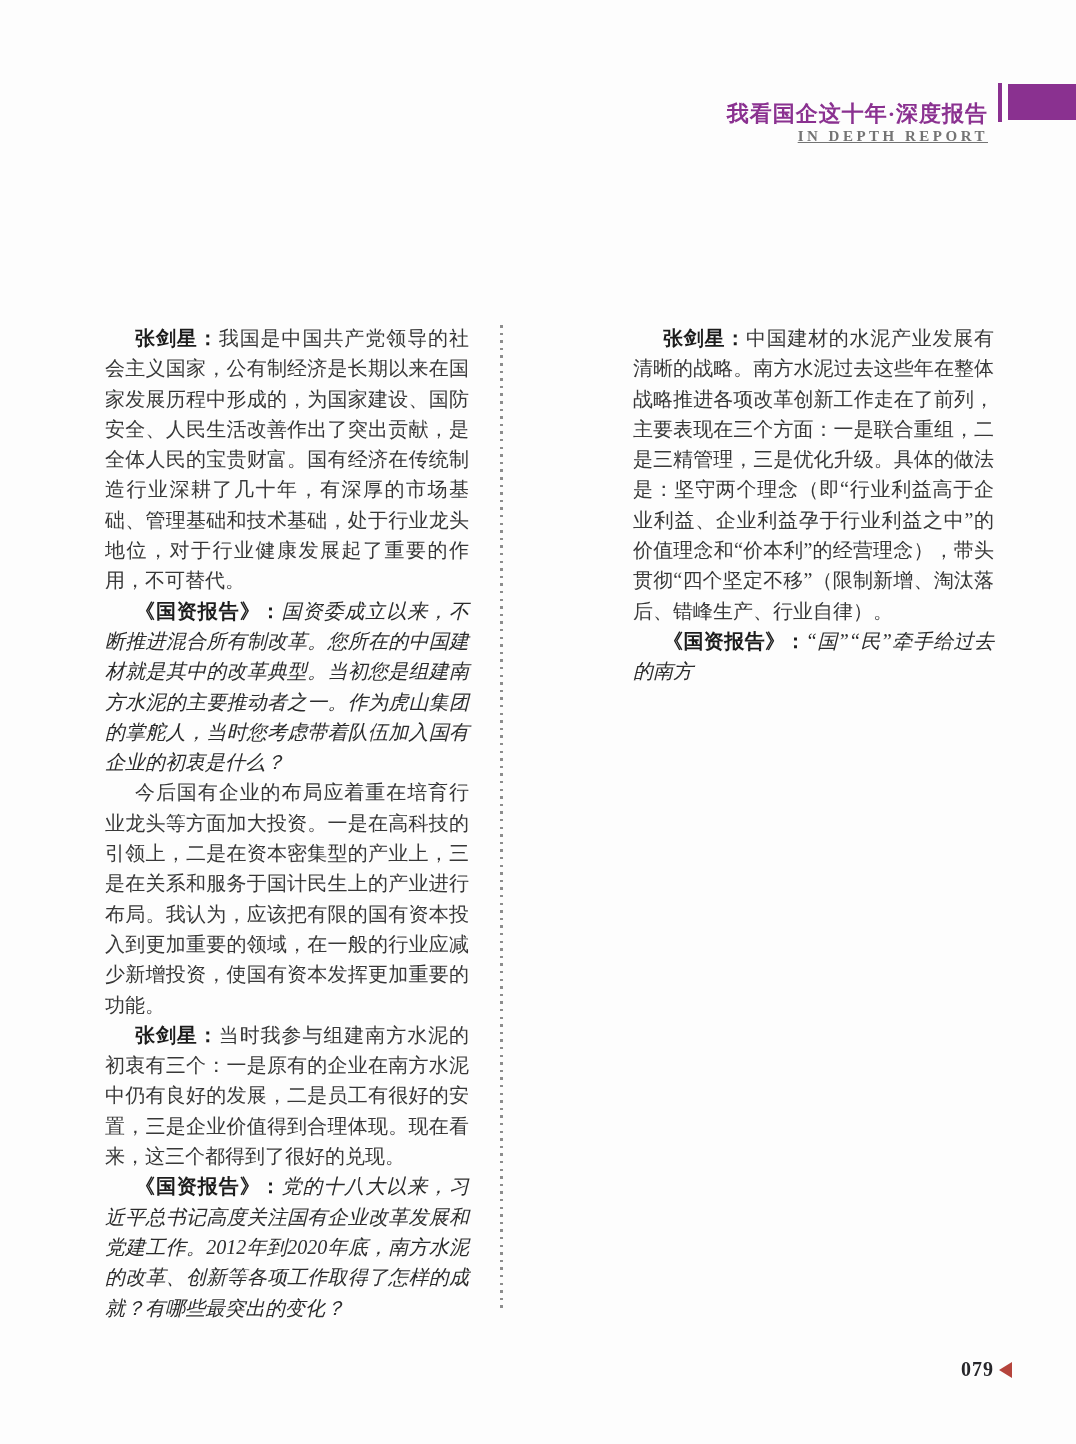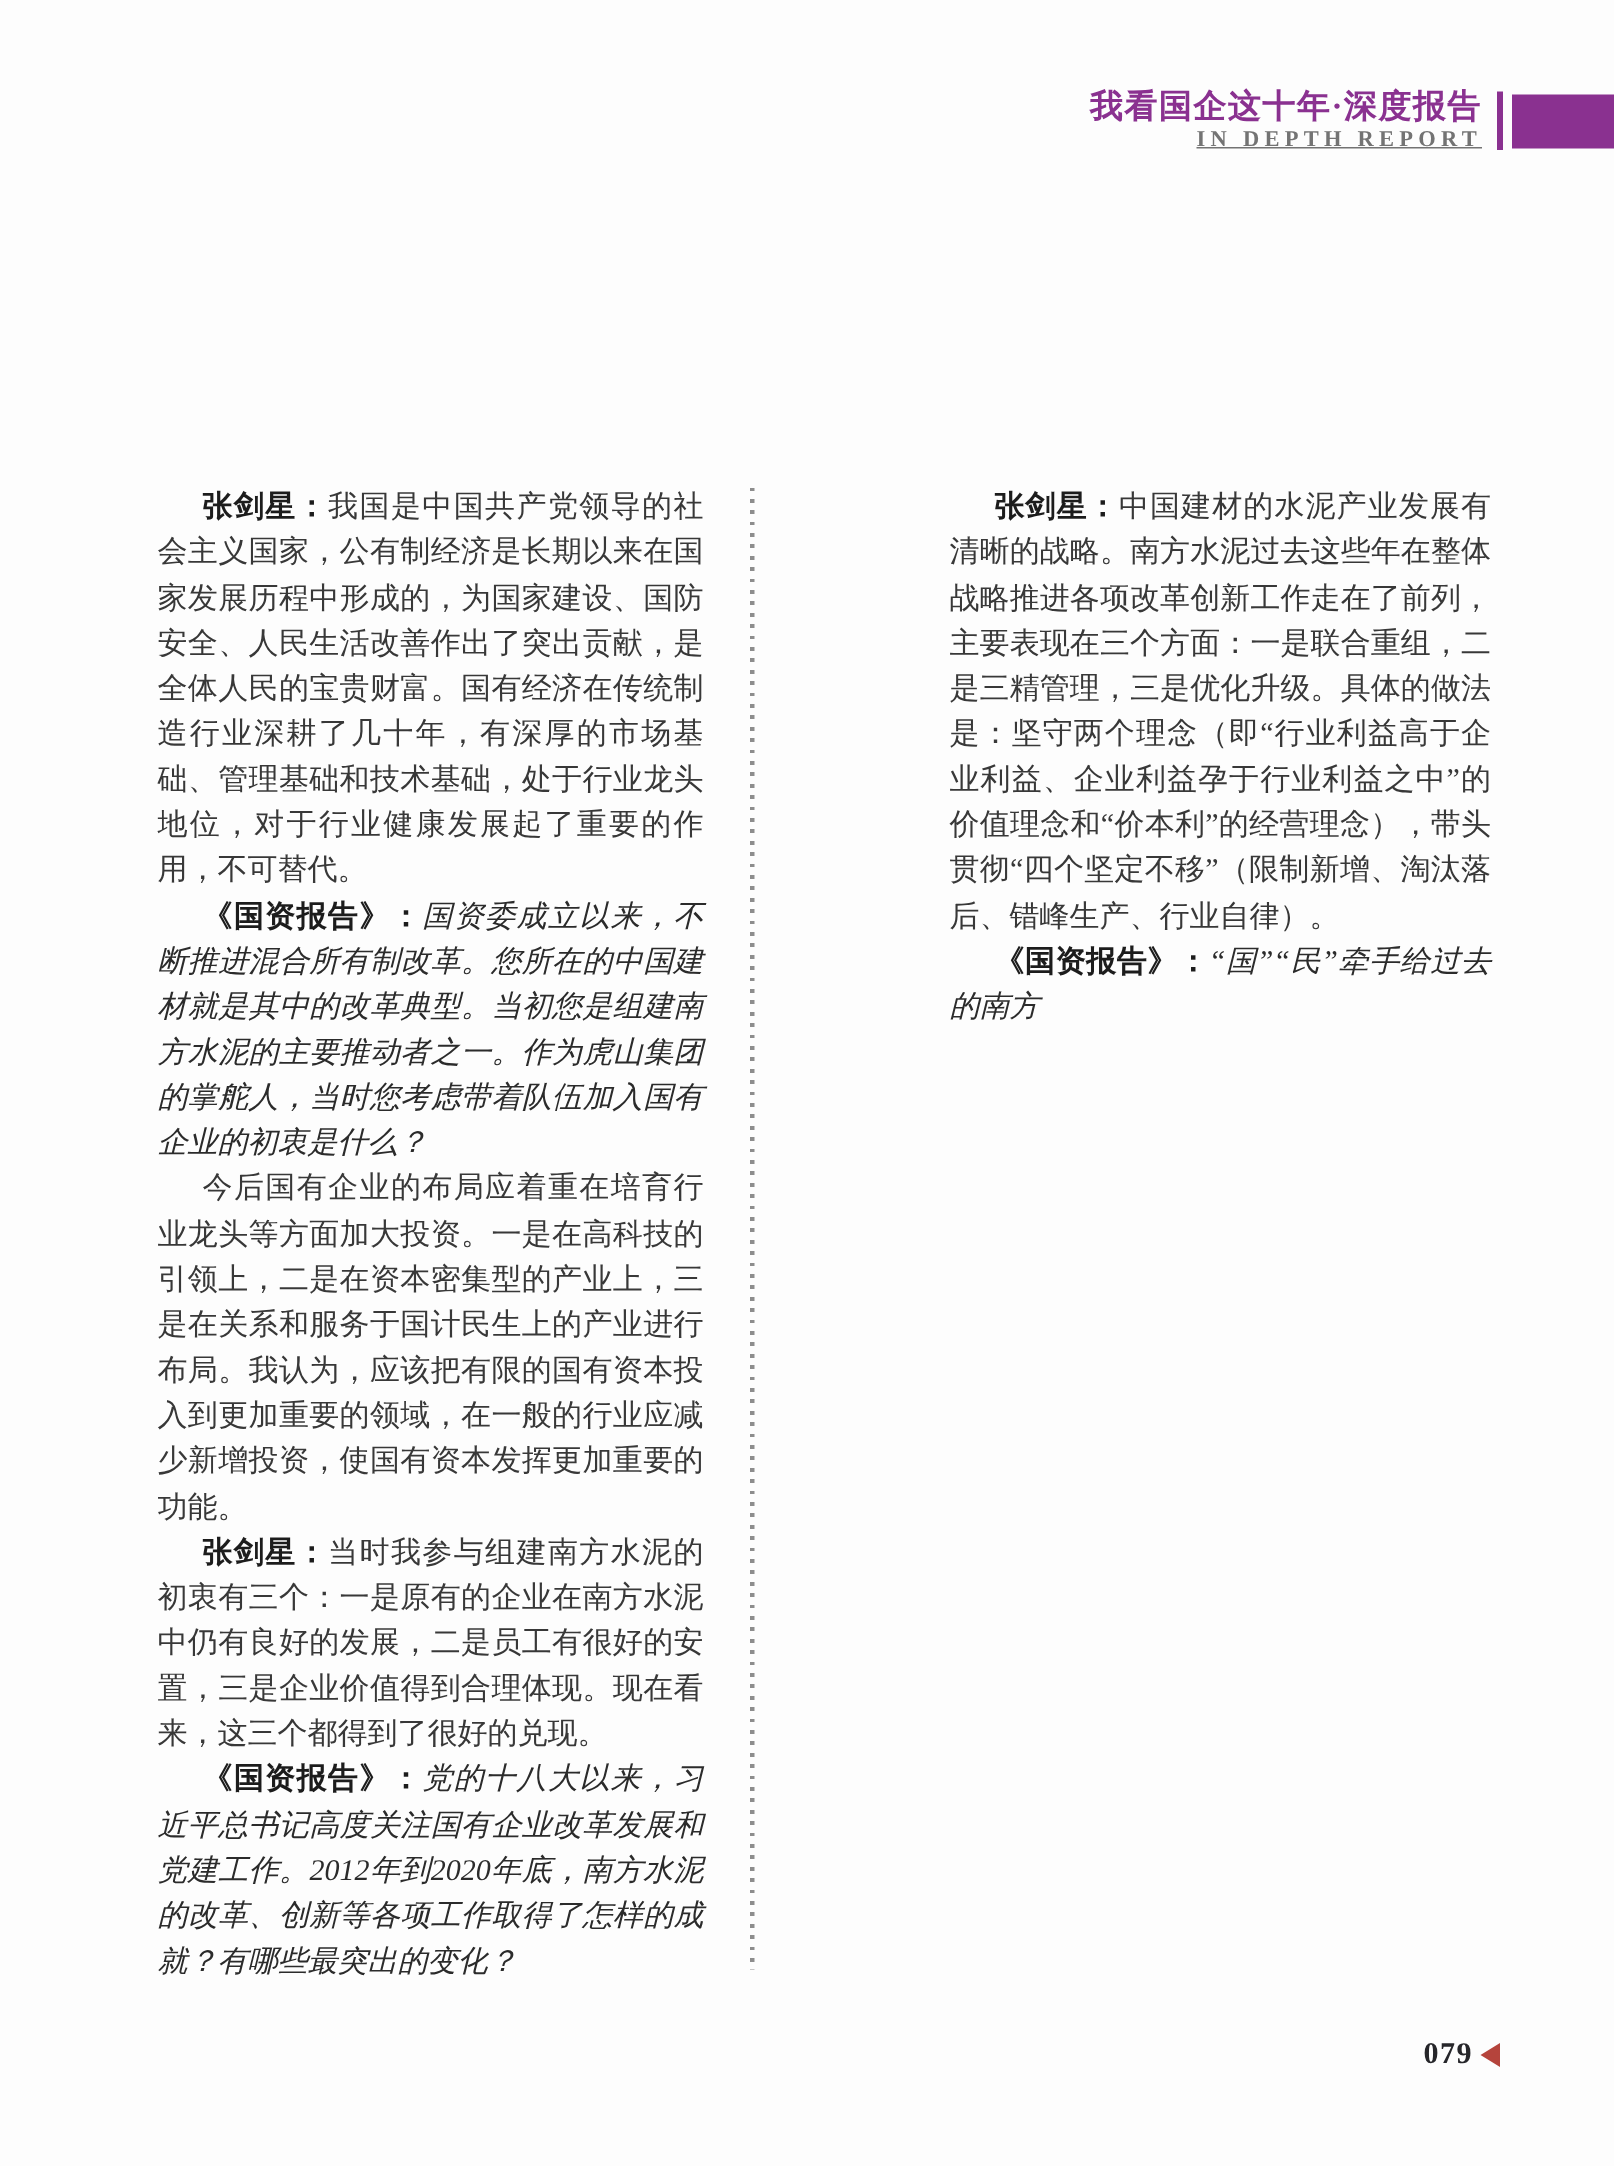--- a/index.html
+++ b/index.html
@@ -8,21 +8,21 @@
     background:#fdfdfd;
     position:relative;
     font-family:"Liberation Serif","DejaVu Serif",serif;
     overflow:hidden;
   }
   
   .header{
     position:absolute;top:58px;right:0;
     display:flex;align-items:center;
   }
-  .header-text{text-align:right;margin-right:10px;}
+  .header-text{text-align:right;margin-right:10px;margin-top:43px;}
   .header-title-cn{
     font-size:22px;font-weight:bold;letter-spacing:1px;
     line-height:25px;
   }
   .header-title-en{
     font-size:15px;font-weight:bold;letter-spacing:3.5px;
     color:#737373;line-height:20px;text-decoration:underline;
   }
   .header-divider{width:4px;height:39px;margin-right:6px;}
   .header-block{width:68px;height:36px;}
@@ -46,21 +46,21 @@
   }
   .speaker{
     font-weight:bold;
     font-family:"Liberation Sans","DejaVu Sans",sans-serif;
     color:#1c1c1c;
     font-style:normal;
   }
   .para.q .qtext{font-style:italic;color:#2b2b2b;}
   
   .footer{
-    position:absolute;top:1358px;right:76px;
+    position:absolute;top:1358px;right:64px;
     display:flex;align-items:center;
   }
   .page-number{
     font-size:20px;font-weight:bold;color:#26262a;letter-spacing:1px;
   }
   .page-triangle{
     width:0;height:0;margin-left:5px;
     border-top:8px solid transparent;
     border-bottom:8px solid transparent;
     border-right:13px solid #b5443c;

